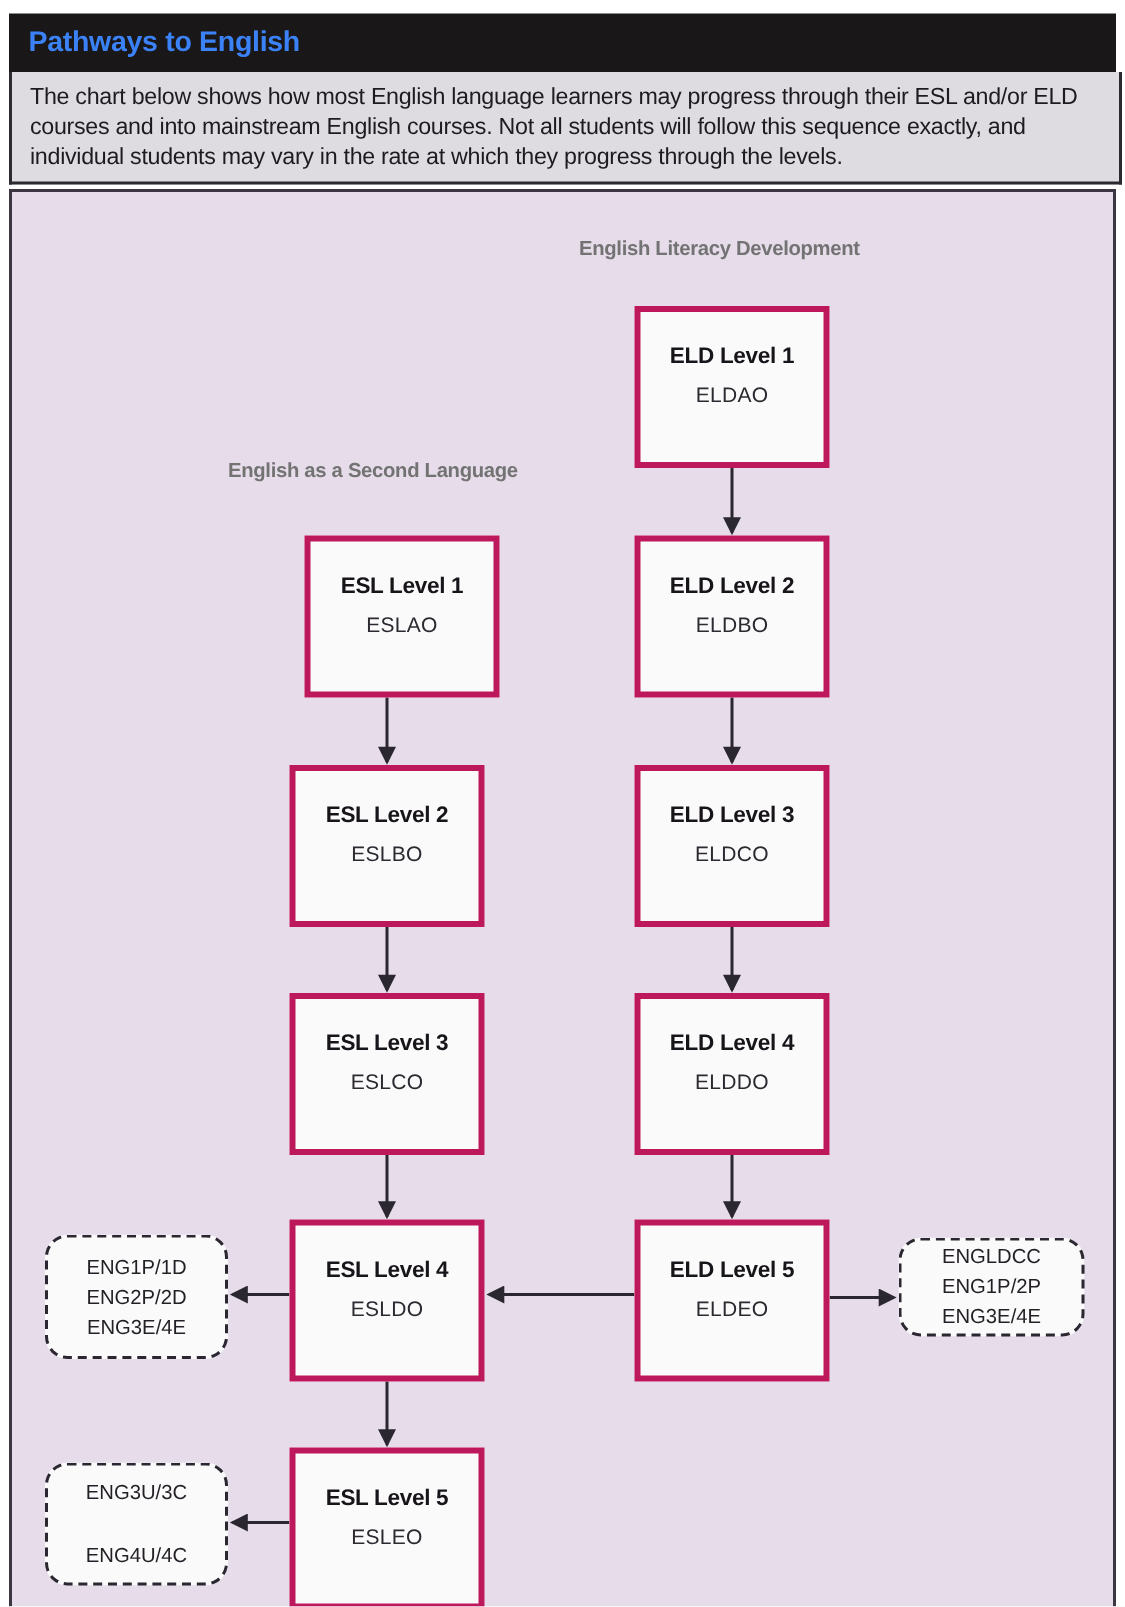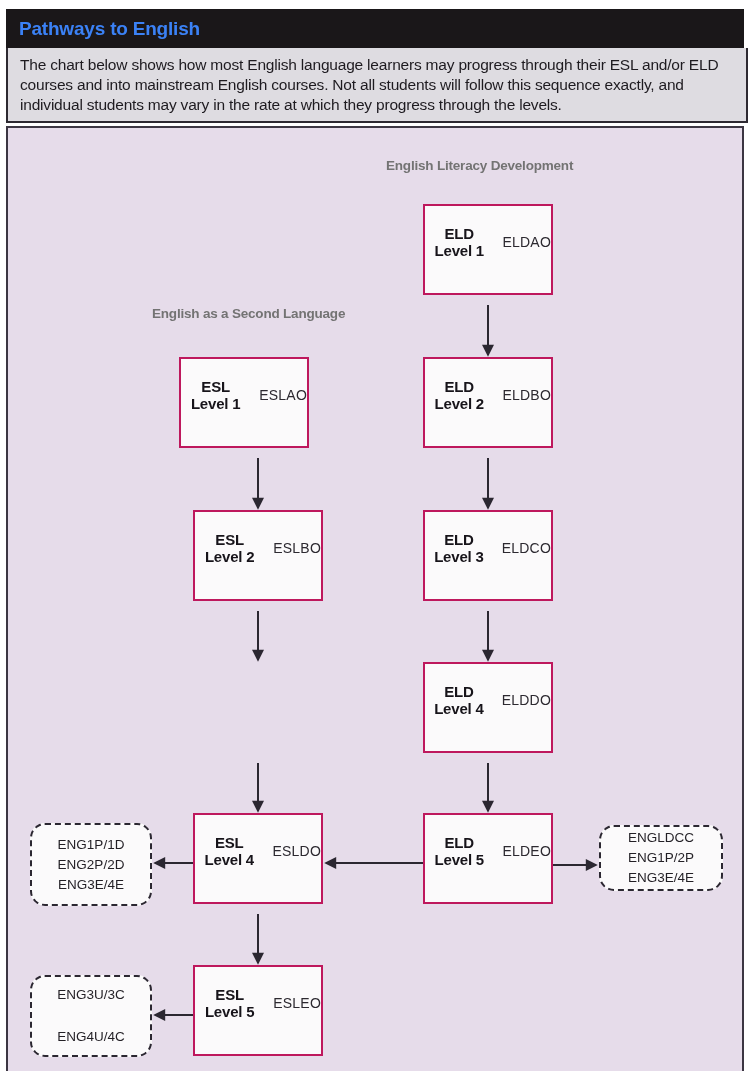--- a/index.html
+++ b/index.html
@@ -23,23 +23,23 @@
     position:absolute; left:6px; top:126px; width:738px; height:945px;
     background:#e6dcea; border:2px solid #3c3642; border-bottom:none;
     box-sizing:border-box;
   }
   .arrows { position:absolute; left:0; top:0; width:734px; height:943px; pointer-events:none; }
   .col-label {
     position:absolute; width:210px; text-align:left;
     font-weight:700; font-size:13.5px; color:#737373; letter-spacing:-0.2px;
   }
   .node {
-    position:absolute; width:130px; height:91px;
-    background:#fbfafb; border:2px solid #be185d; box-sizing:border-box;
-    display:flex; flex-direction:row; align-items:center; justify-content:center;
+    position:absolute; width:130px; height:108px;
+    background:#fbfafb; border:4px solid #be185d; box-sizing:border-box;
+    display:flex; flex-direction:column; align-items:center; justify-content:center;
     padding-bottom:16px; gap:9px; text-align:center;
   }
   .node-title { font-weight:700; font-size:15px; color:#17141a; letter-spacing:-0.2px; }
   .node-code  { font-size:14px; color:#2c2930; letter-spacing:0.2px; }
   .outcome {
     position:absolute; background:#fbfafb; border:2px dashed #2b2731;
     border-radius:15px; box-sizing:border-box;
     display:flex; flex-direction:column; align-items:center; justify-content:center;
     font-size:13.5px; line-height:20px; color:#221f25; text-align:center;
   }
@@ -94,27 +94,31 @@
     </div>
     <div class="node" style="left:415px; top:534px;">
       <div class="node-title">ELD Level 4</div>
       <div class="node-code">ELDDO</div>
     </div>
     <div class="node" style="left:415px; top:685px;">
       <div class="node-title">ELD Level 5</div>
       <div class="node-code">ELDEO</div>
     </div>
 
-    <div class="node" style="left:171px; top:229px;">
+    <div class="node" style="left:195px; top:229px;">
       <div class="node-title">ESL Level 1</div>
       <div class="node-code">ESLAO</div>
     </div>
     <div class="node" style="left:185px; top:382px;">
       <div class="node-title">ESL Level 2</div>
       <div class="node-code">ESLBO</div>
+    </div>
+    <div class="node" style="left:185px; top:534px;">
+      <div class="node-title">ESL Level 3</div>
+      <div class="node-code">ESLCO</div>
     </div>
     <div class="node" style="left:185px; top:685px;">
       <div class="node-title">ESL Level 4</div>
       <div class="node-code">ESLDO</div>
     </div>
     <div class="node" style="left:185px; top:837px;">
       <div class="node-title">ESL Level 5</div>
       <div class="node-code">ESLEO</div>
     </div>
 

